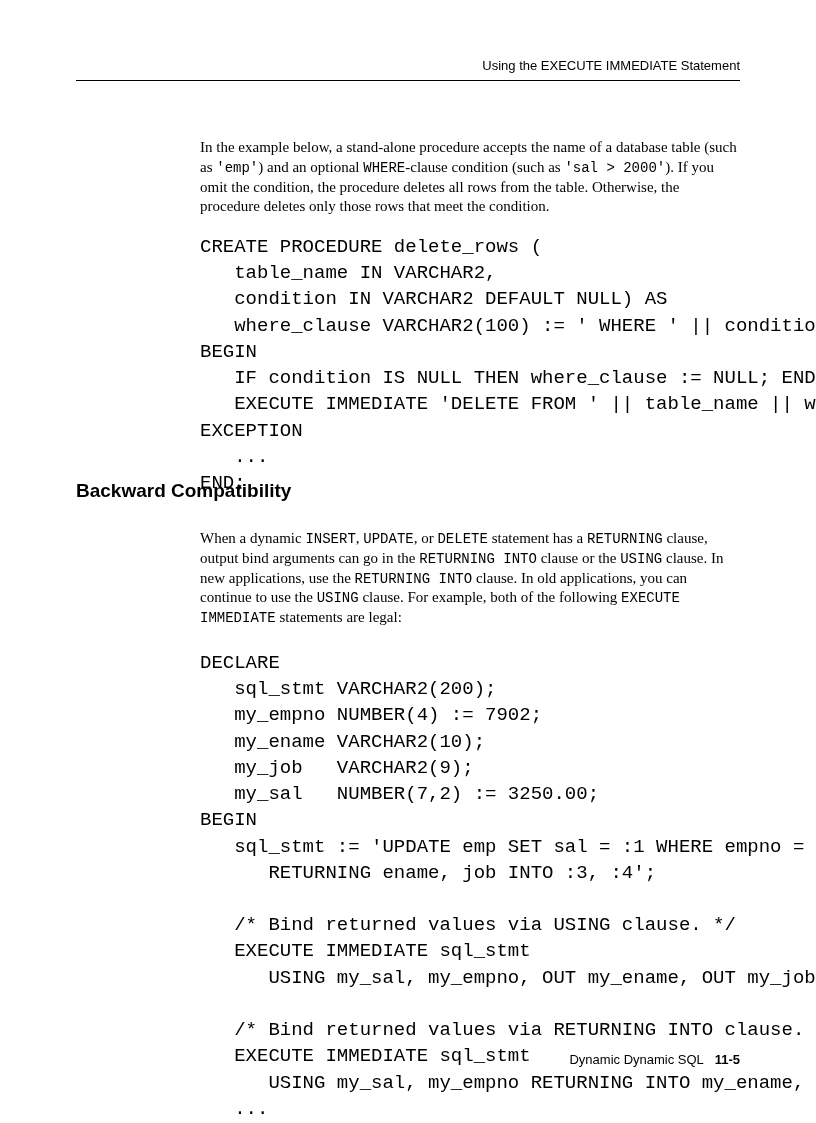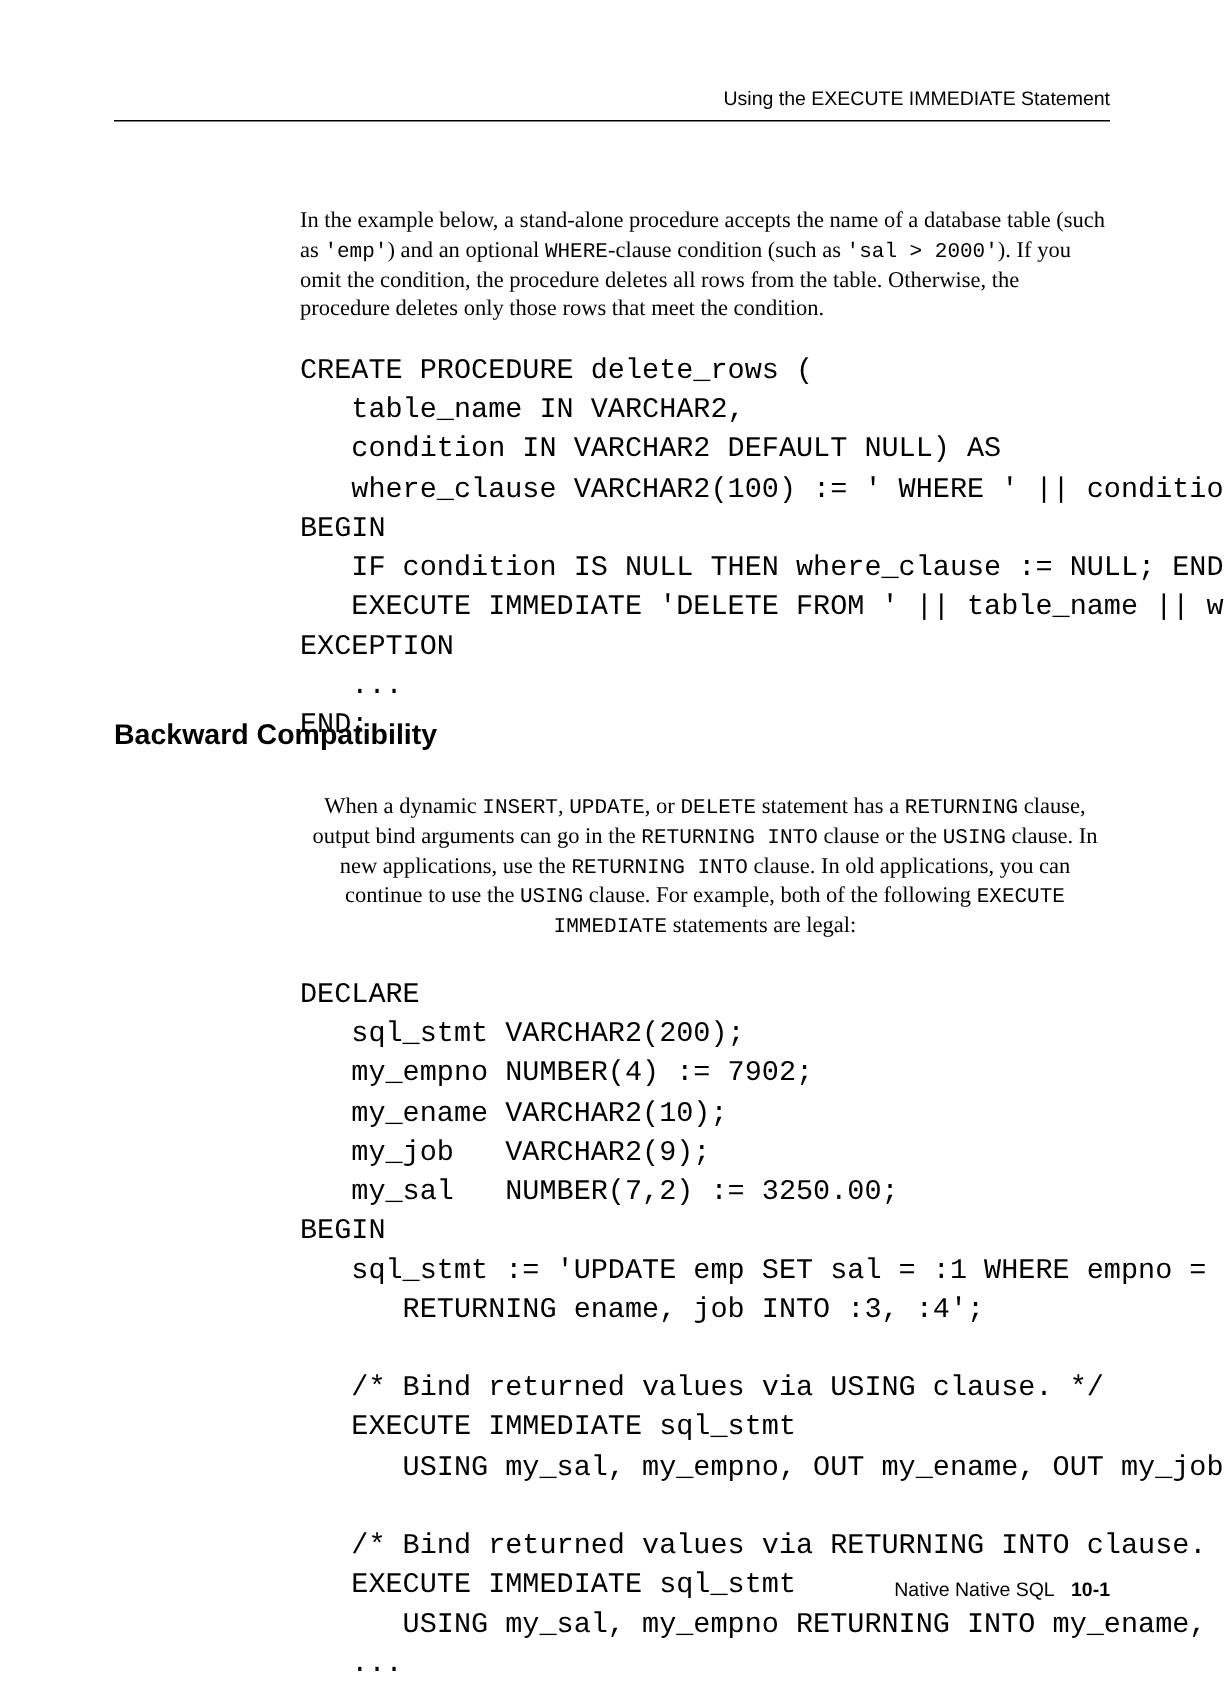--- a/index.html
+++ b/index.html
@@ -90,21 +90,21 @@
    where_clause VARCHAR2(100) := ' WHERE ' || condition;
 BEGIN
    IF condition IS NULL THEN where_clause := NULL; END IF;
    EXECUTE IMMEDIATE 'DELETE FROM ' || table_name || where_clause;
 EXCEPTION
    ...
 END;</div>
 
   <div class="section-heading" style="top:480px;">Backward Compatibility</div>
 
-  <div style="position:absolute; top:514px; left:200px; right:76px; font-size:15px; line-height:1.32;text-align:center;">
+  <div style="position:absolute; top:514px; left:200px; right:76px; font-size:15px; line-height:1.32;">
     <p>
       <span>When a dynamic </span><span class="inline-code">INSERT</span><span>, </span><span class="inline-code">UPDATE</span><span>, or </span><span class="inline-code">DELETE</span><span> statement has a </span><span class="inline-code">RETURNING</span><span> clause, output bind arguments can go in the </span><span class="inline-code">RETURNING INTO</span><span> clause or the </span><span class="inline-code">USING</span><span> clause. In new applications, use the </span><span class="inline-code">RETURNING INTO</span><span> clause. In old applications, you can continue to use the </span><span class="inline-code">USING</span><span> clause. For example, both of the following </span><span class="inline-code">EXECUTE IMMEDIATE</span><span> statements are legal:</span>
     </p>
   </div>
 
   <div class="code" style="position:absolute; top:650px; left:200px;">DECLARE
    sql_stmt VARCHAR2(200);
    my_empno NUMBER(4) := 7902;
    my_ename VARCHAR2(10);
    my_job   VARCHAR2(9);
@@ -117,16 +117,16 @@
    EXECUTE IMMEDIATE sql_stmt
       USING my_sal, my_empno, OUT my_ename, OUT my_job;
 
    /* Bind returned values via RETURNING INTO clause. */
    EXECUTE IMMEDIATE sql_stmt
       USING my_sal, my_empno RETURNING INTO my_ename, my_job;
    ...
 END;</div>
 
   <div class="footer">
-    <span>Native Native SQL</span>&nbsp;&nbsp;&nbsp;<span class="pg">10-1</span>
+    <span>Dynamic Dynamic SQL</span>&nbsp;&nbsp;&nbsp;<span class="pg">11-5</span>
   </div>
 
 </div>
 
 </body></html>

